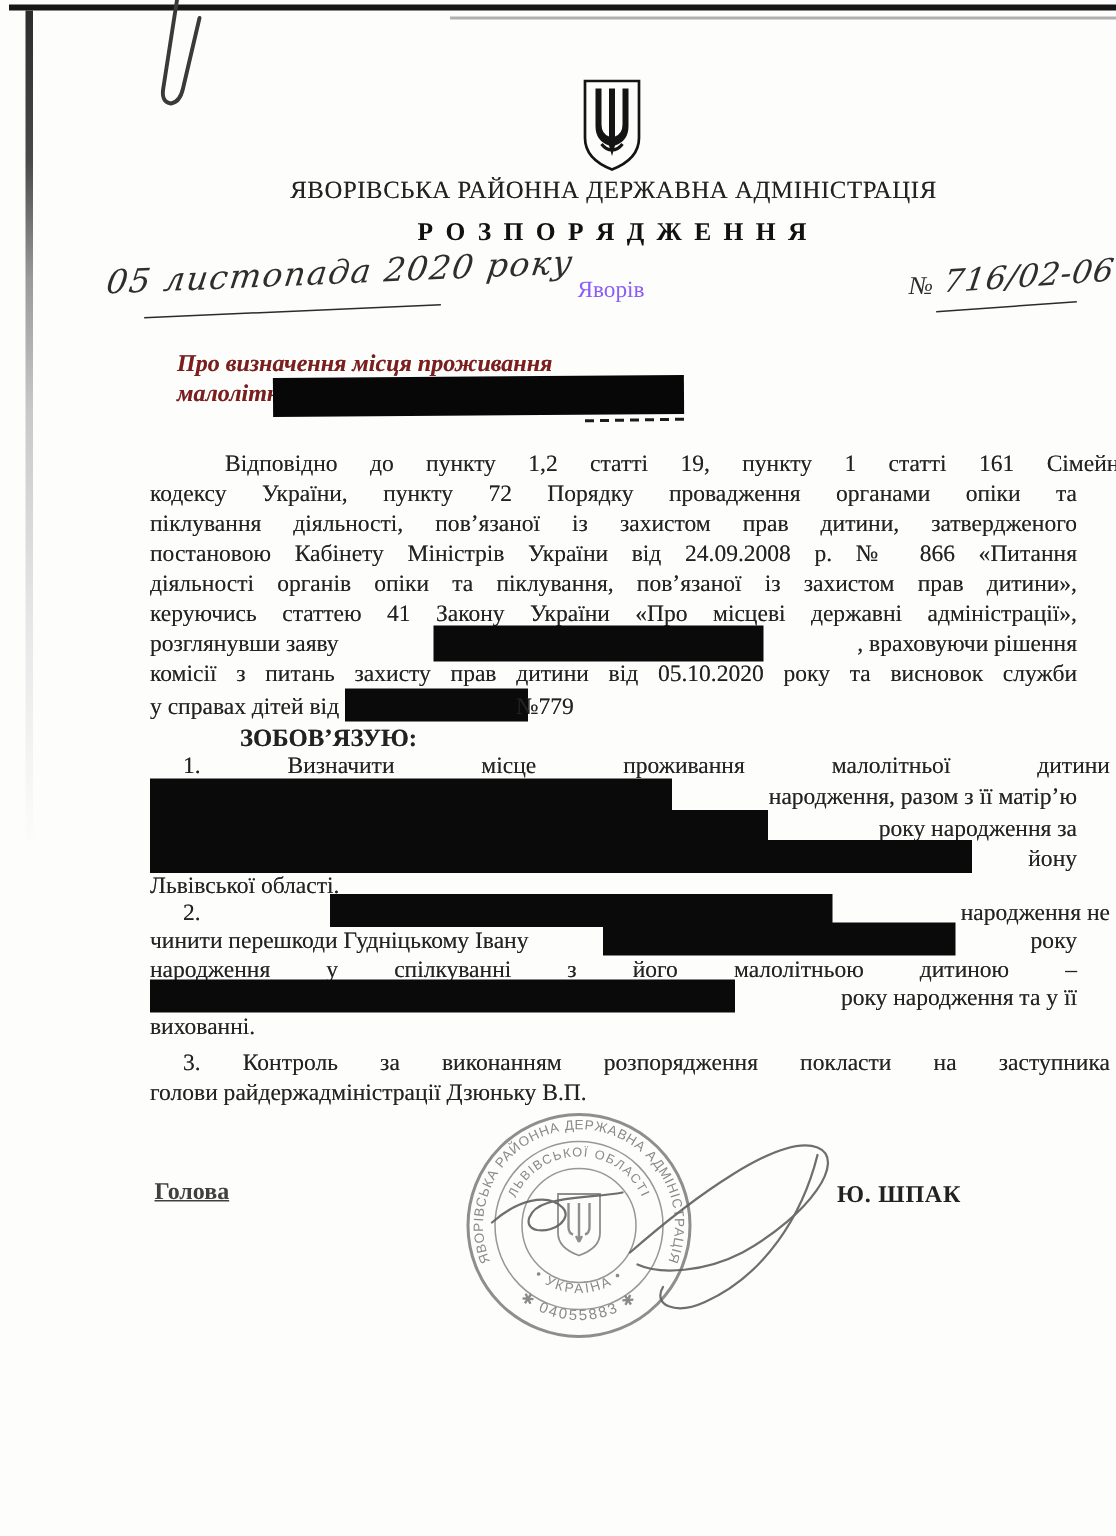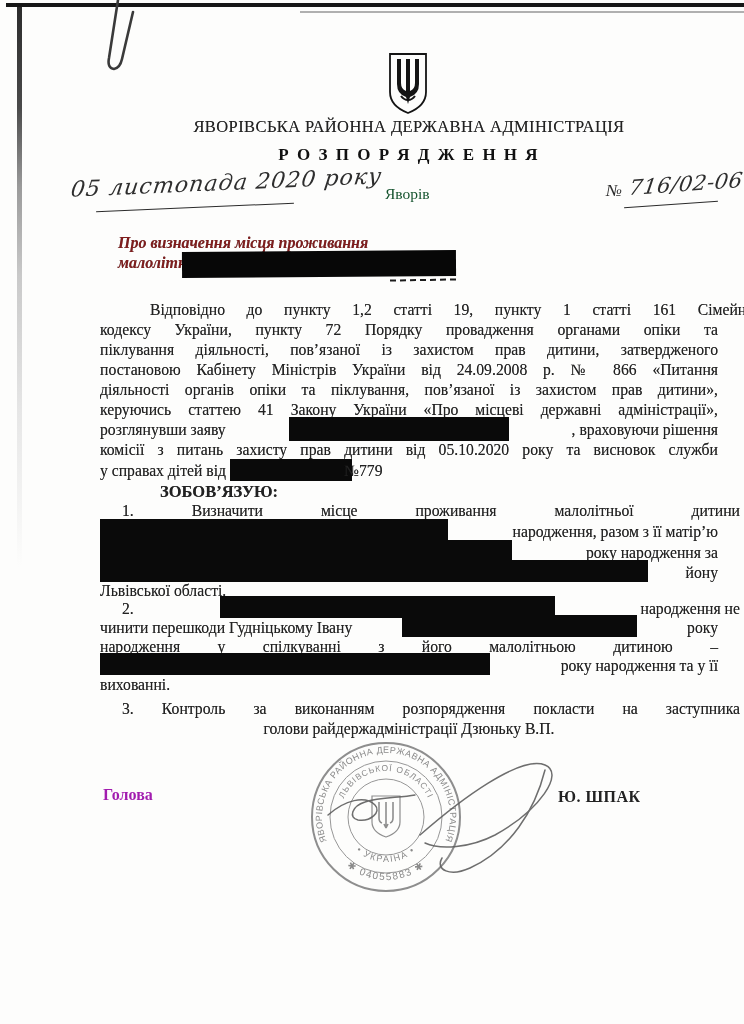--- a/index.html
+++ b/index.html
@@ -17,21 +17,21 @@
         font-size:16.5px;letter-spacing:.4px;color:#222;text-shadow:0 0 .4px rgba(30,30,30,.5);}
   .doc-type{position:absolute;left:100px;top:145px;width:618px;text-align:center;
         font-size:17px;font-weight:bold;letter-spacing:2px;color:#111;}
 
   
   .hand{font-family:"DejaVu Serif",serif;font-style:italic;color:#2e2e2e;}
   .hand-date{position:absolute;left:72px;top:170px;font-size:22px;letter-spacing:1px;
         transform:skewX(-10deg) rotate(-2.5deg);}
   .hand-date-underline{position:absolute;left:96px;top:207px;width:198px;border-top:1.5px solid #2b2b2b;
         transform:rotate(-2.5deg);}
-  .place{position:absolute;left:385px;top:185px;font-size:15.5px;color:#14532d;}
+  .place{position:absolute;left:385px;top:185px;font-size:15.5px;color:#8b5cf6;}
   .no-label{position:absolute;left:606px;top:181px;font-size:17px;font-style:italic;color:#2e2e2e;}
   .hand-number{position:absolute;left:630px;top:172px;font-size:21px;letter-spacing:.5px;
         transform:skewX(-12deg) rotate(-4deg);}
   .hand-number-underline{position:absolute;left:624px;top:204px;width:94px;border-top:1.5px solid #2b2b2b;
         transform:rotate(-4deg);}
 
   
   .subject{position:absolute;left:118px;top:233px;font-weight:bold;font-style:italic;
         font-size:16px;line-height:20px;color:#7f1d1d;text-shadow:0 0 .4px rgba(30,30,30,.5);}
   .subject-bar{position:absolute;left:182px;top:251px;width:274px;height:26px;background:#070707;
@@ -42,21 +42,21 @@
   
   .line{position:absolute;left:100px;width:618px;font-size:15.7px;line-height:21px;color:#222;
         text-shadow:0 0 .4px rgba(30,30,30,.55);}
   .line.just{text-align:justify;text-align-last:justify;}
   .line.flex{display:flex;justify-content:space-between;align-items:flex-start;}
   .line.bold{font-weight:bold;font-size:16.5px;}
   .redact{display:inline-block;background:#0a0a0a;height:21px;vertical-align:-5px;}
   .line.flex .redact{margin-top:-2px;flex:none;}
 
   
-  .sig-left{position:absolute;left:103px;top:786px;font-size:16px;font-weight:bold;color:#a21caf;}
+  .sig-left{position:absolute;left:103px;top:786px;font-size:16px;font-weight:bold;color:#404040;text-decoration:underline;}
   .sig-right{position:absolute;left:558px;top:788px;font-size:16px;font-weight:bold;letter-spacing:.5px;color:#222;}
 
   .stamp-svg{position:absolute;left:298px;top:738px;}
   .signature-svg{position:absolute;left:320px;top:740px;}
   .emblem-svg{position:absolute;left:386px;top:52px;}
   .paperclip-svg{position:absolute;left:95px;top:0px;}
 </style>
 </head>
 <body>
 
@@ -150,21 +150,21 @@
         <span>малолітньою</span>
         <span>дитиною</span>
         <span>–</span>
       </div>
       <div class="line flex" style="top: 655px;">
         <span class="redact" style="width: 390px; height: 22px;"></span>
         <span>року народження та у її</span>
       </div>
       <div class="line" style="top: 674px;"><span>вихованні.</span></div>
       <div class="line just" style="top: 698px; padding-left: 22px;"><span>3. Контроль за виконанням розпорядження покласти на заступника</span></div>
-      <div class="line" style="top: 718px; text-align: center;"><span>голови райдержадміністрації Дзюньку В.П.</span></div>
+      <div class="line" style="top: 718px;"><span>голови райдержадміністрації Дзюньку В.П.</span></div>
     </div>
 
   <div class="sig-left">Голова</div>
   <div class="sig-right">Ю. ШПАК</div>
 
   <svg class="stamp-svg" width="178" height="158" viewBox="0 0 178 158">
     <defs>
       <path id="arcOuterTop" d="M 27.9,100.9 A 64,64 0 1 1 148.1,100.9" fill="none"></path>
       <path id="arcOuterBottom" d="M 33.4,110.5 A 63,63 0 0 0 142.6,110.5" fill="none"></path>
       <path id="arcInnerTop" d="M 43.6,90.9 A 46,46 0 1 1 132.4,90.9" fill="none"></path>

